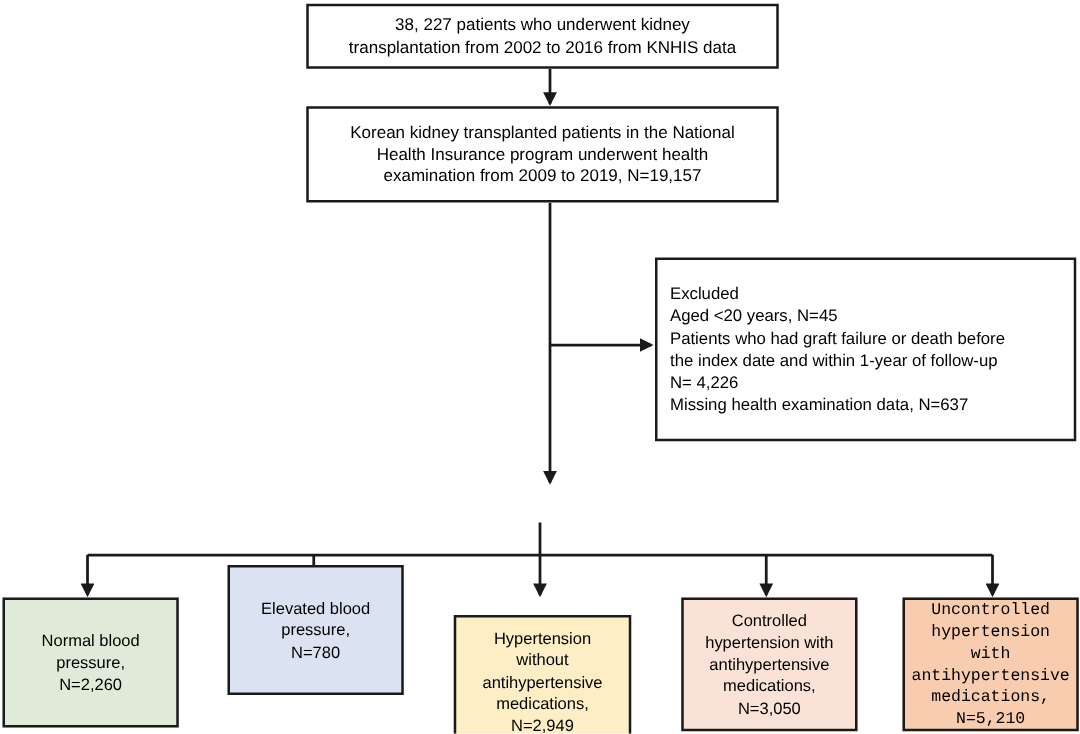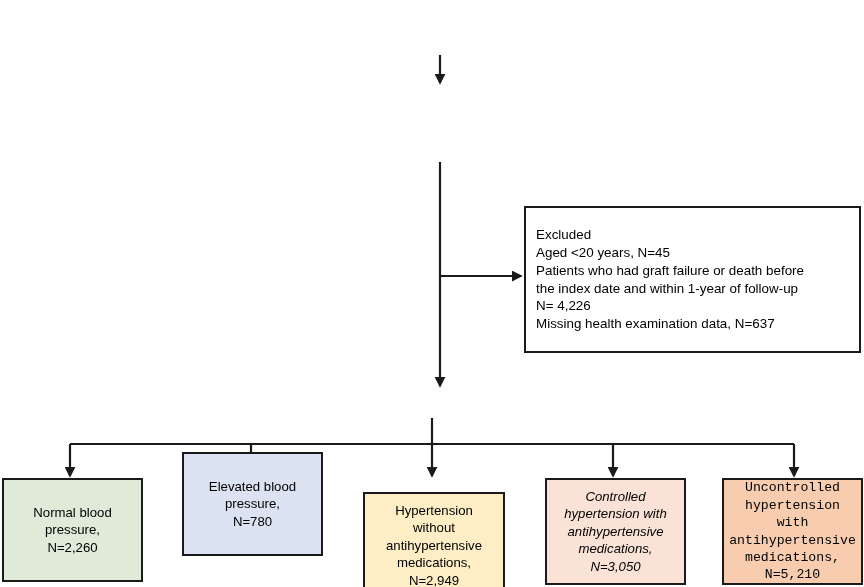--- a/index.html
+++ b/index.html
@@ -48,21 +48,21 @@
 
   
   #node-cohort-source  { left: 245px; top: 3px;   width: 378px; height: 52px;  font-size: 13.6px; }
   #node-cohort-health  { left: 245px; top: 85px;  width: 378px; height: 77px;  font-size: 13.6px; }
   #node-excluded       { left: 524px; top: 206px; width: 337px; height: 147px; font-size: 13.4px; }
   #node-final          { left: 270px; top: 388px; width: 325px; height: 30px;  font-size: 13.6px; }
 
   #node-normal-bp      { left: 2px;   top: 478px; width: 141px; height: 104px; font-size: 13.2px; }
   #node-elevated-bp    { left: 182px; top: 452px; width: 141px; height: 104px; font-size: 13.2px; }
   #node-htn-no-meds    { left: 363px; top: 478px; width: 142px; height: 107px; font-size: 13.2px; }
-  #node-htn-controlled { left: 545px; top: 478px; width: 141px; height: 107px; font-size: 13.2px; font-style: italic; }
+  #node-htn-controlled { left: 545px; top: 478px; width: 141px; height: 107px; font-size: 13.2px; }
   #node-htn-uncontrol  { left: 722px; top: 478px; width: 141px; height: 107px; font-size: 13.2px; font-family: Liberation Mono, monospace; }
 </style>
 </head>
 <body>
 
 <div id="canvas">
 
   <svg id="edges" viewBox="0 0 864 587" xmlns="http://www.w3.org/2000/svg">
     <defs>
       <marker id="arrow" viewBox="0 0 10 10" refX="8.4" refY="5" markerWidth="5" markerHeight="5" orient="auto-start-reverse">
@@ -79,21 +79,30 @@
     <path d="M 432 418 L 432 444" stroke="#1a1a1a" stroke-width="2.2" fill="none"></path>
     <path d="M 70 444 L 794 444" stroke="#1a1a1a" stroke-width="2.2" fill="none"></path>
 
     <path d="M 70 444 L 70 476" stroke="#1a1a1a" stroke-width="2.2" fill="none" marker-end="url(#arrow)"></path>
     <path d="M 251 444 L 251 476" stroke="#1a1a1a" stroke-width="2.2" fill="none" marker-end="url(#arrow)"></path>
     <path d="M 432 444 L 432 476" stroke="#1a1a1a" stroke-width="2.2" fill="none" marker-end="url(#arrow)"></path>
     <path d="M 613 444 L 613 476" stroke="#1a1a1a" stroke-width="2.2" fill="none" marker-end="url(#arrow)"></path>
     <path d="M 794 444 L 794 476" stroke="#1a1a1a" stroke-width="2.2" fill="none" marker-end="url(#arrow)"></path>
   </svg>
 
+  <div class="node" id="node-cohort-source" style="background: rgb(255, 255, 255); border-color: rgb(26, 26, 26);">
+    <span class="txt">38, 227 patients who underwent kidney
+transplantation from 2002 to 2016 from KNHIS data</span>
+  </div>
 
+  <div class="node" id="node-cohort-health" style="background: rgb(255, 255, 255); border-color: rgb(26, 26, 26);">
+    <span class="txt">Korean kidney transplanted patients in the National
+Health Insurance program underwent health
+examination from 2009 to 2019, N=19,157</span>
+  </div>
 
   <div class="node align-left" id="node-excluded" style="background: rgb(255, 255, 255); border-color: rgb(26, 26, 26);">
     <span class="txt">Excluded
 Aged &lt;20 years, N=45
 Patients who had graft failure or death before
 the index date and within 1-year of follow-up
 N= 4,226
 Missing health examination data, N=637</span>
   </div>
 

